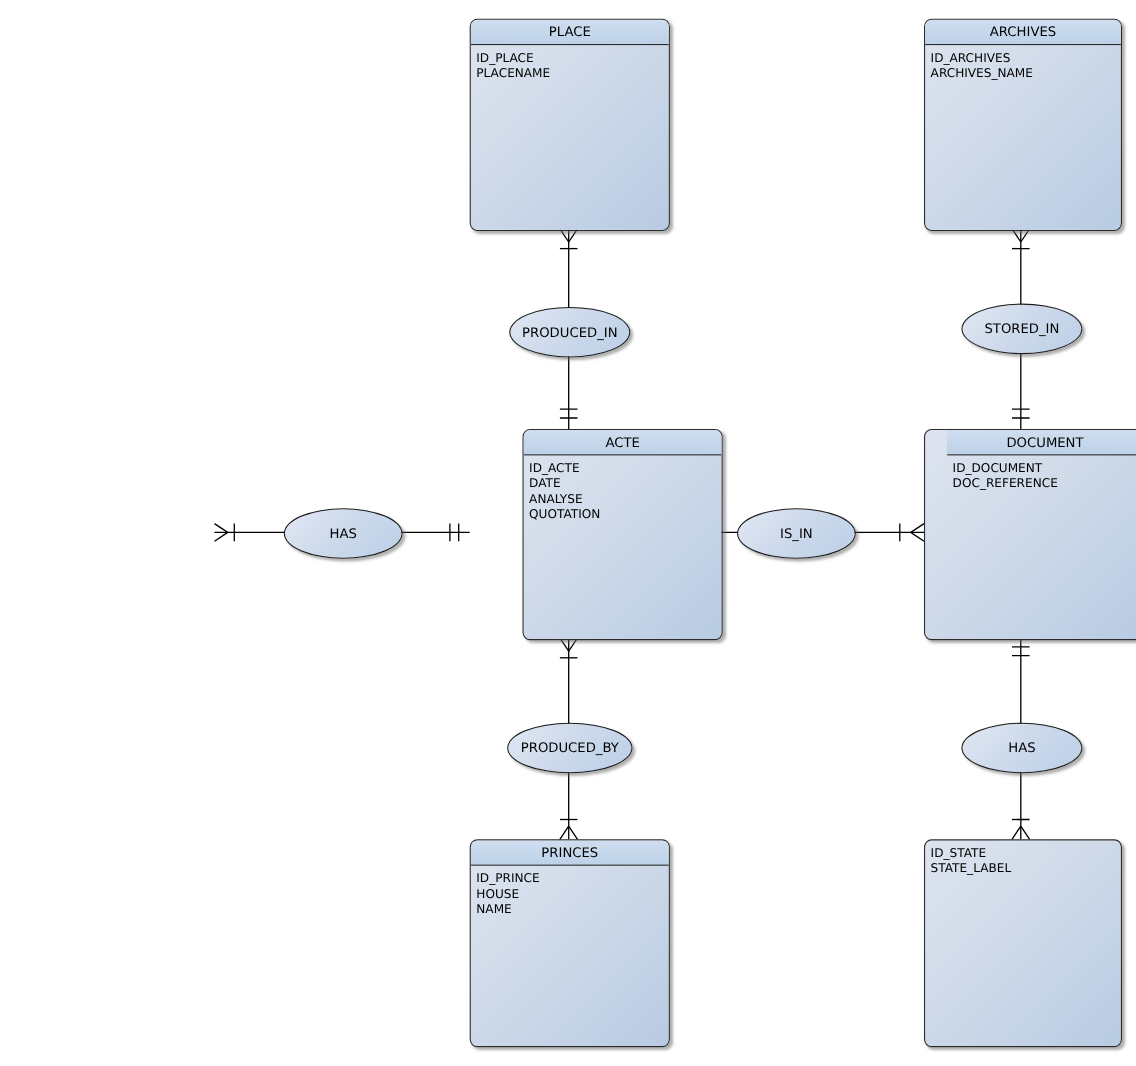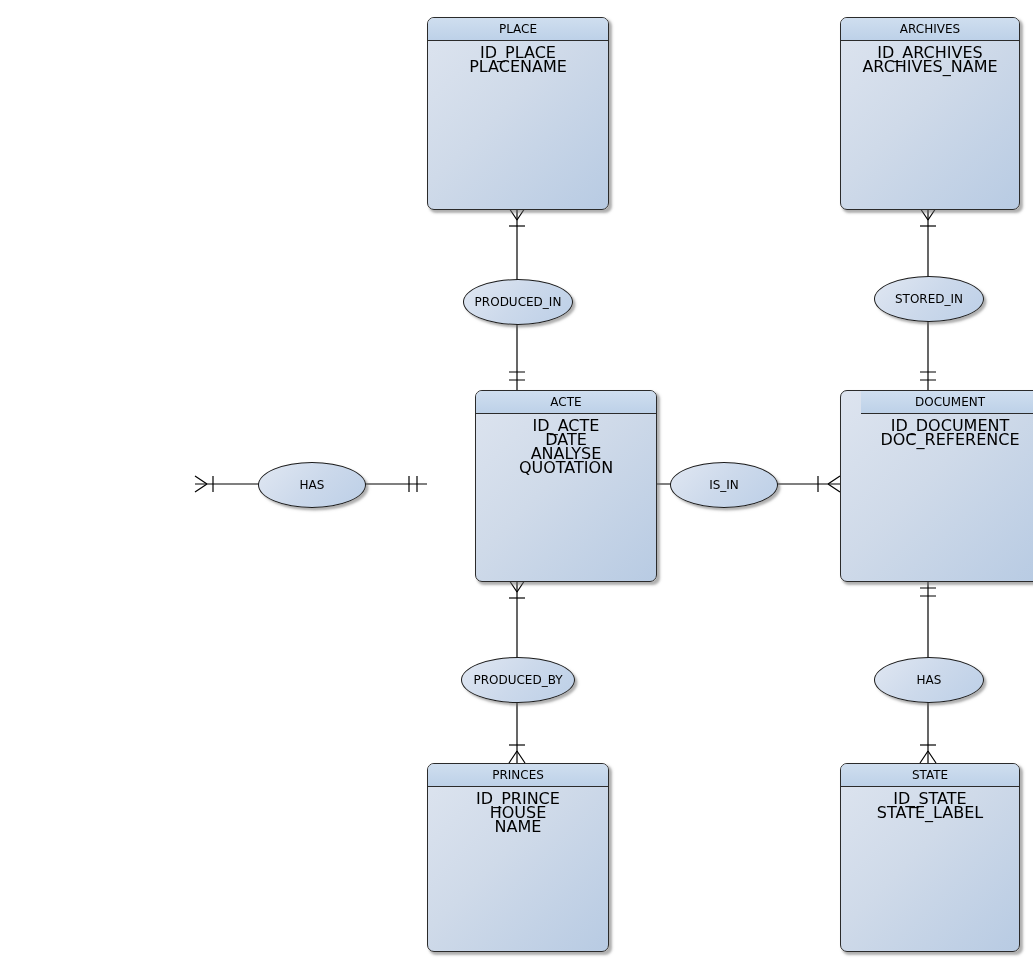--- a/index.html
+++ b/index.html
@@ -13,21 +13,21 @@
   .entity{
     position:absolute;border:1.4px solid #2b2b2b;border-radius:7px;overflow:hidden;
     box-shadow:2.5px 2.5px 2.5px rgba(110,110,110,0.55);
     background:linear-gradient(135deg,#dde4ef 0%,#cfdae9 45%,#b8cbe3 100%);
   }
   .ehead{
     height:22px;line-height:22px;text-align:center;font-size:12px;
     background:linear-gradient(180deg,#cfdeef 0%,#bdd1e8 100%);
     border-bottom:1.4px solid #2b2b2b;
   }
-  .ebody{padding:5px 5px;font-size:16px;line-height:14px;text-align:center;}
+  .ebody{padding:5px 5px;font-size:11px;line-height:14px;}
   .attr{white-space:nowrap;}
 
   .rel{
     position:absolute;border:1.6px solid #1c1c1c;border-radius:50%;
     background:linear-gradient(135deg,#e0e7f2 0%,#ccd9eb 50%,#bccfe7 100%);
     box-shadow:2.5px 2.5px 2.5px rgba(110,110,110,0.55);
     display:flex;align-items:center;justify-content:center;
     font-size:12px;text-align:center;
   }
 
@@ -137,21 +137,20 @@
   <div class="entity" id="e5">
     <div class="ehead">PRINCES</div>
     <div class="ebody">
       <div class="attr">ID_PRINCE</div>
       <div class="attr">HOUSE</div>
       <div class="attr">NAME</div>
     </div>
   </div>
 
   <div class="entity" id="e6">
-    <div class="ehead">STATE</div>
     <div class="ebody">
       <div class="attr">ID_STATE</div>
       <div class="attr">STATE_LABEL</div>
     </div>
   </div>
 
   <div class="rel" id="r0">
     <span>PRODUCED_IN</span>
   </div>
   <div class="rel" id="r1">

